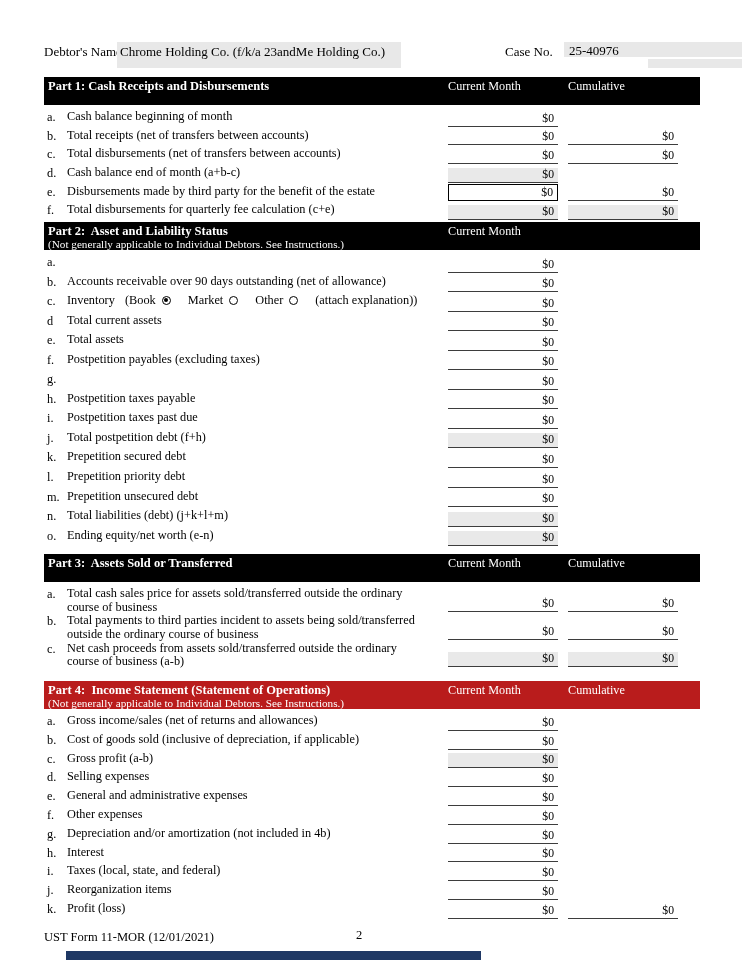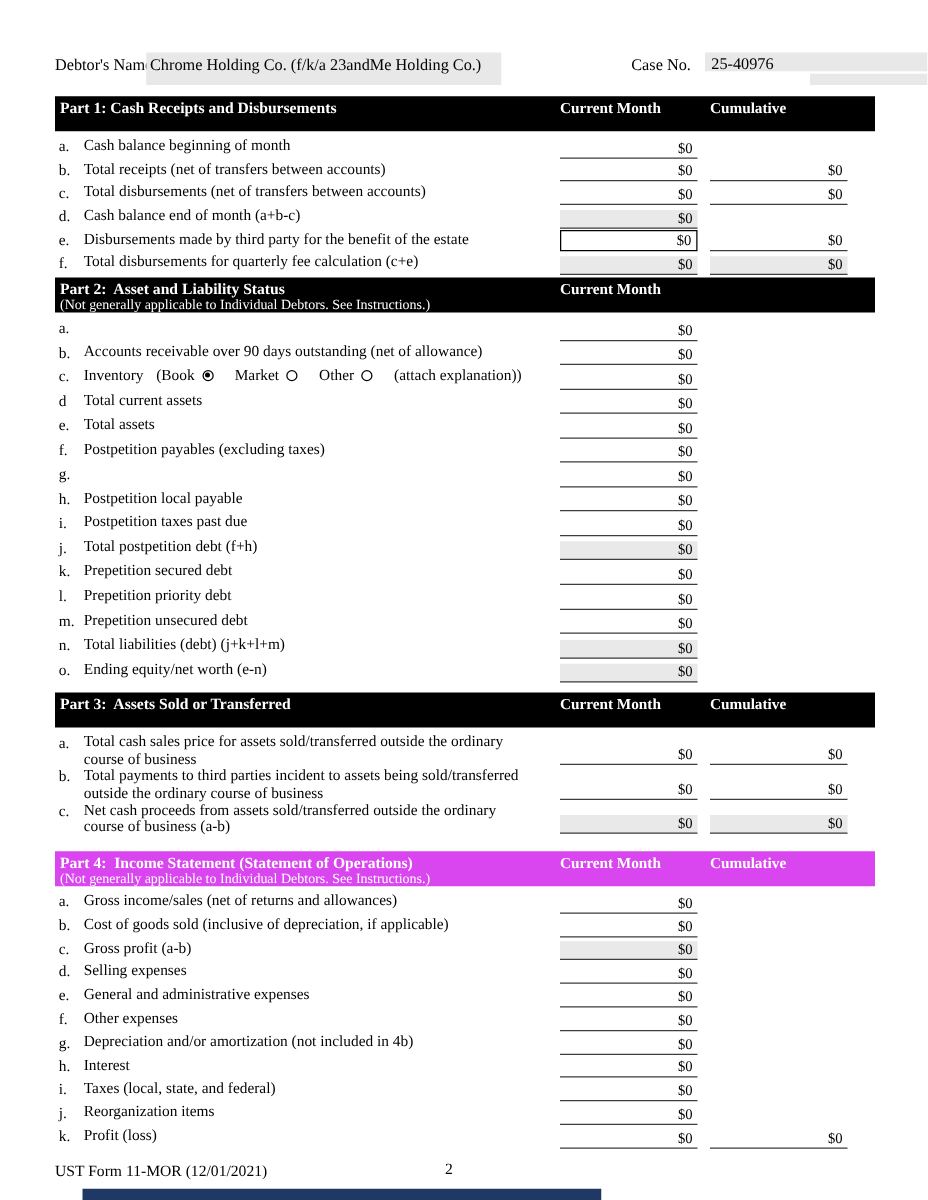--- a/index.html
+++ b/index.html
@@ -19,21 +19,21 @@
   .case-label{position:absolute;left:461px;top:2px;}
   .case-field{position:absolute;left:520px;top:0;width:186px;height:15px;background:#e8e8e8;}
   .case-field span{display:block;padding:1px 0 0 5px;}
   .case-field-extra{position:absolute;left:604px;top:17px;width:102px;height:9px;background:#e8e8e8;}
   
   .part{position:absolute;left:44px;width:656px;}
   #part1{top:77px;} #part2{top:222px;} #part3{top:554px;} #part4{top:681px;}
   .part-bar{position:relative;background:#000;color:#fff;height:28px;}
   .part-title{position:absolute;left:4px;top:2px;font-weight:bold;font-size:12.5px;white-space:pre;}
   .part-subtitle{position:absolute;left:4px;top:15.5px;font-size:11.2px;white-space:pre;}
-  .col-label{position:absolute;top:2px;font-weight:bold;font-size:12.2px;white-space:pre;text-align:right;}
+  .col-label{position:absolute;top:2px;font-weight:normal;font-size:12.2px;white-space:pre;text-align:right;}
   .col-cm{left:404px;} .col-cum{left:524px;}
   .rows{position:relative;margin-top:4px;}
   .row{position:relative;}
   #part1 .row{height:18.7px;}
   #part2 .row{height:19.55px;}
   #part3 .row{height:27.4px;}
   #part4 .row{height:18.8px;}
   .letter{position:absolute;left:3px;top:1px;width:18px;font-size:12.3px;}
   .rlabel{position:absolute;left:23px;top:1px;max-width:378px;font-size:12.3px;white-space:pre-line;line-height:13.6px;}
   .fld{
@@ -174,21 +174,21 @@
             <span class="letter">f.</span>
             <span class="rlabel">Postpetition payables (excluding taxes)</span>
             <div class="fld cm underline">$0</div>
           </div>
           <div class="row">
             <span class="letter">g.</span>
             <div class="fld cm underline">$0</div>
           </div>
           <div class="row">
             <span class="letter">h.</span>
-            <span class="rlabel">Postpetition local payable</span>
+            <span class="rlabel">Postpetition taxes payable</span>
             <div class="fld cm underline">$0</div>
           </div>
           <div class="row">
             <span class="letter">i.</span>
             <span class="rlabel">Postpetition taxes past due</span>
             <div class="fld cm underline">$0</div>
           </div>
           <div class="row">
             <span class="letter">j.</span>
             <span class="rlabel">Total postpetition debt (f+h)</span>
@@ -245,21 +245,21 @@
           <div class="row">
             <span class="letter">c.</span>
             <span class="rlabel">Net cash proceeds from assets sold/transferred outside the ordinary
 course of business (a-b)</span>
             <div class="fld cm shaded" style="background: rgb(233, 233, 233);">$0</div>
             <div class="fld cum shaded" style="background: rgb(233, 233, 233);">$0</div>
           </div>
         </div>
       </div>
       <div class="part" id="part4">
-        <div class="part-bar" style="background: #d946ef; color: rgb(255, 255, 255);">
+        <div class="part-bar" style="background: #b91c1c; color: rgb(255, 255, 255);">
           <span class="part-title">Part 4:  Income Statement (Statement of Operations)</span>
           <span class="part-subtitle">(Not generally applicable to Individual Debtors. See Instructions.)</span>
           <span class="col-label col-cm">Current Month</span>
           <span class="col-label col-cum">Cumulative</span>
         </div>
         <div class="rows">
           <div class="row">
             <span class="letter">a.</span>
             <span class="rlabel">Gross income/sales (net of returns and allowances)</span>
             <div class="fld cm underline">$0</div>

